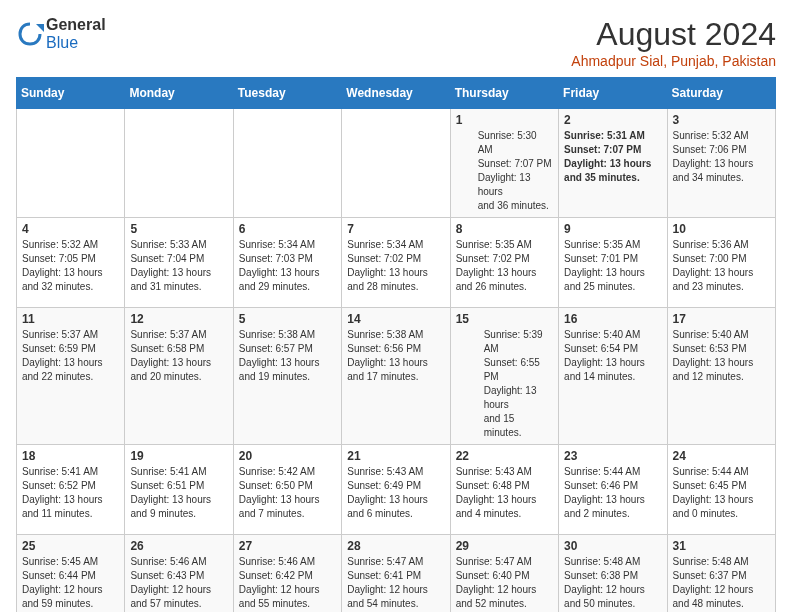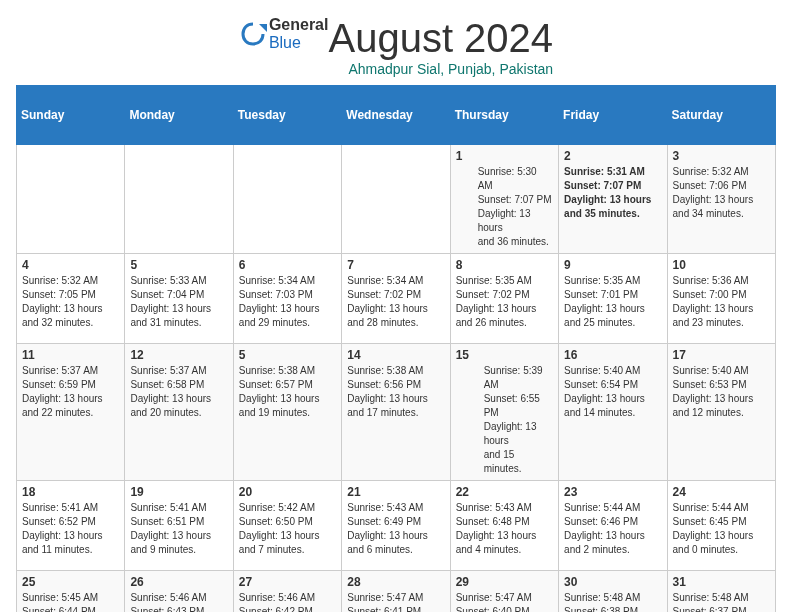--- a/index.html
+++ b/index.html
@@ -6,55 +6,55 @@
     body {
       font-family: Arial, sans-serif;
       background: #fff;
       width: 792px;
       min-height: 612px;
       padding: 16px;
     }
     .header-area {
       display: flex;
       align-items: flex-start;
-      justify-content: center;
+      justify-content: space-between;
       margin-bottom: 8px;
     }
     .logo {
       display: flex;
       align-items: center;
     }
     .logo-icon {
       width: 28px;
       height: 28px;
       margin-right: 2px;
     }
     .title-area {
       text-align: right;
     }
     .month-title {
-      font-size: 40px;
+      font-size: 32px;
       font-weight: normal;
       color: #333;
     }
     .subtitle {
       font-size: 14px;
-      color: #0f766e;
+      color: #c2410c;
     }
     table {
       width: 100%;
       border-collapse: collapse;
       table-layout: fixed;
     }
     thead tr th {
       background-color: #2979c0;
       color: #fff;
       font-size: 12px;
       font-weight: bold;
-      padding: 22px 4px;
+      padding: 8px 4px;
       text-align: left;
       border: 1px solid #2979c0;
     }
     tbody tr td {
       vertical-align: top;
       border: 1px solid #ccc;
       padding: 4px 5px;
       font-size: 10px;
       color: #333;
       height: 90px;

